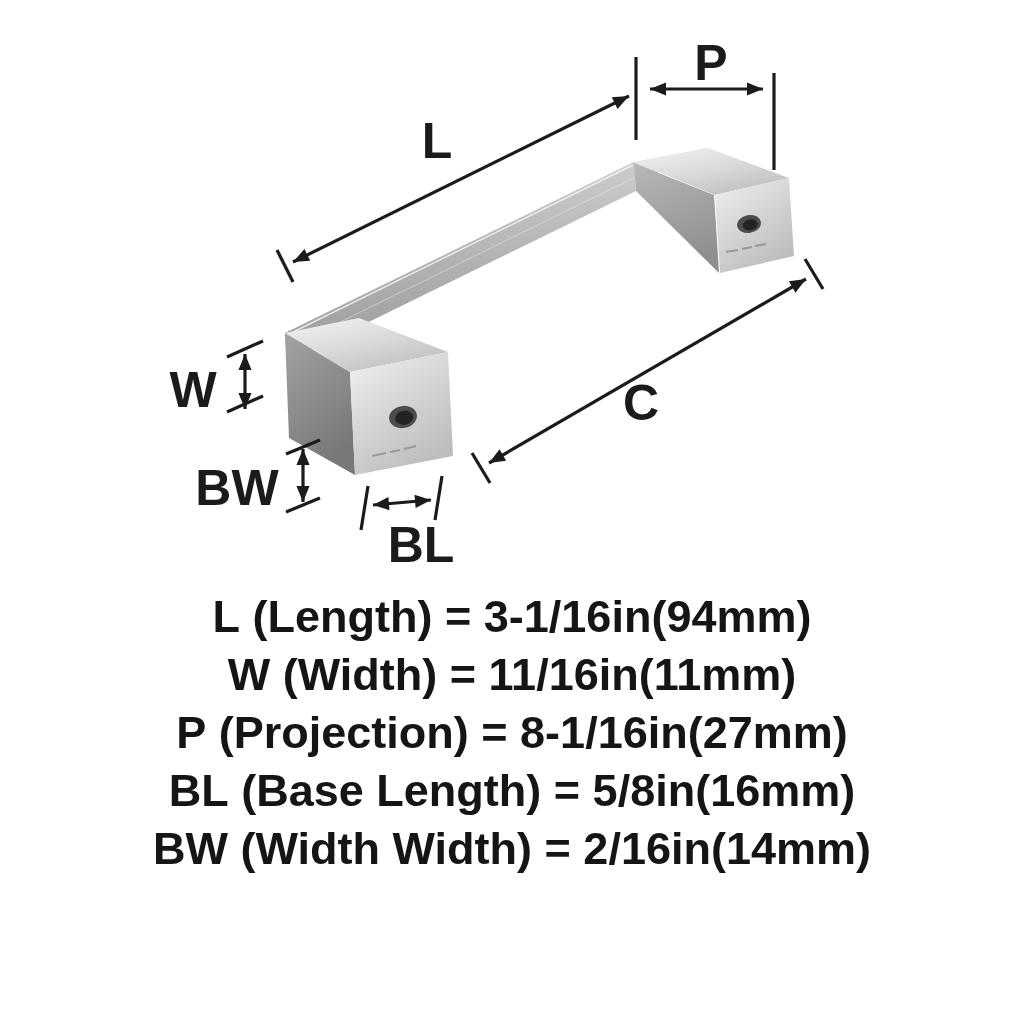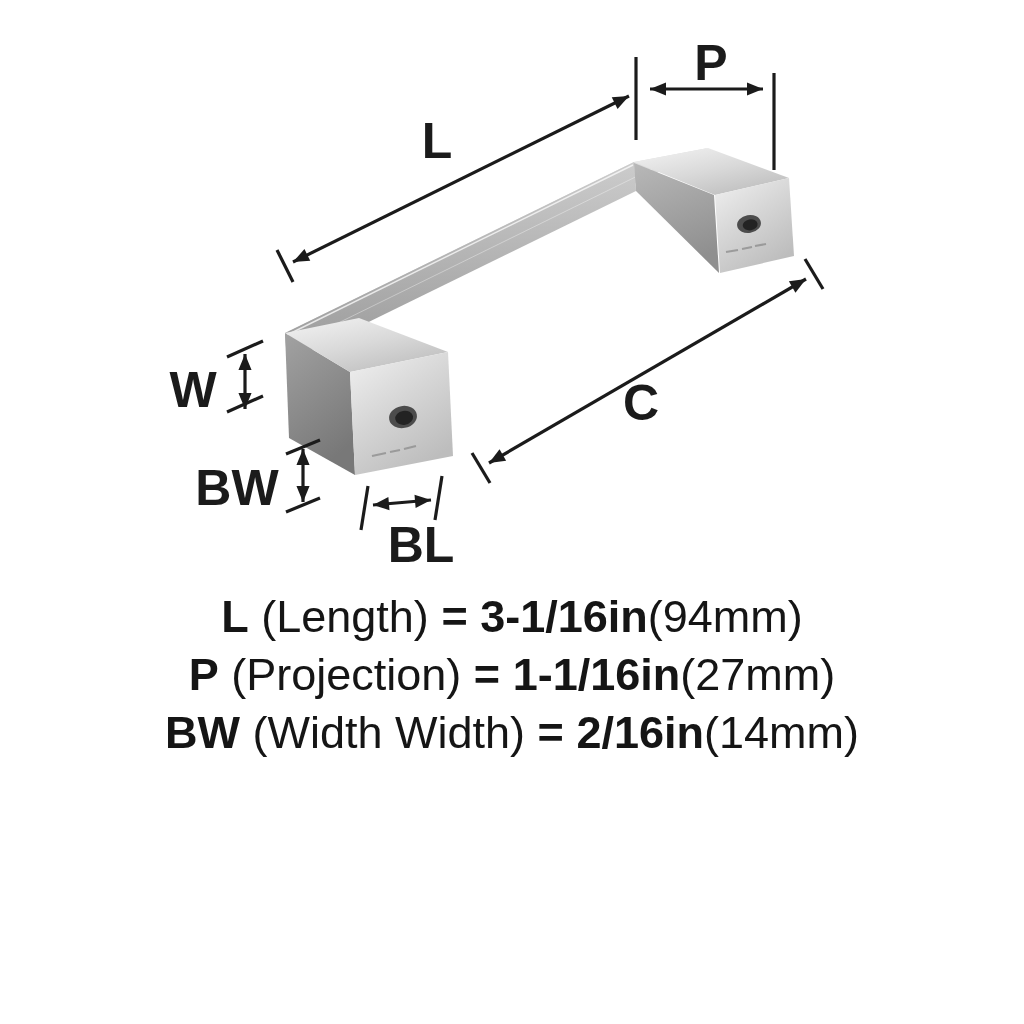--- a/index.html
+++ b/index.html
@@ -13,21 +13,21 @@
     font-family:"Liberation Sans",sans-serif;
     font-weight:700;font-size:50px;fill:#1b1b1b;
   }
   .specs{
     position:absolute;top:588px;left:0;width:1024px;text-align:center;
   }
   .spec-line{
     font-size:45px;line-height:58px;white-space:nowrap;color:#151515;
   }
   .b{font-weight:700;}
-  .r{font-weight:400;}
+  .r{font-weight:700;}
 </style>
 </head>
 <body>
 
 <div class="stage">
 
   <svg width="1024" height="580" viewBox="0 0 1024 580">
     <defs>
       <marker id="arrow" viewBox="0 0 10 10" refX="10" refY="5" markerWidth="20" markerHeight="16" markerUnits="userSpaceOnUse" orient="auto-start-reverse">
         <path d="M0,0.9 L10,5 L0,9.1 Z" fill="#1b1b1b"></path>
@@ -117,24 +117,36 @@
   </svg>
 
   <div class="specs">
     <div class="spec-line">
       <span class="b">L</span>
       <span class="r">(Length)</span>
       <span class="b">=</span>
       <span class="b">3-1/16in</span><span class="r">(94mm)</span>
     </div>
     <div class="spec-line">
+      <span class="b">W</span>
+      <span class="r">(Width)</span>
+      <span class="b">=</span>
+      <span class="b">11/16in</span><span class="r">(11mm)</span>
+    </div>
+    <div class="spec-line">
       <span class="b">P</span>
       <span class="r">(Projection)</span>
       <span class="b">=</span>
-      <span class="b">1-1/16in</span><span class="r">(27mm)</span>
+      <span class="b">8-1/16in</span><span class="r">(27mm)</span>
+    </div>
+    <div class="spec-line">
+      <span class="b">BL</span>
+      <span class="r">(Base Length)</span>
+      <span class="b">=</span>
+      <span class="b">5/8in</span><span class="r">(16mm)</span>
     </div>
     <div class="spec-line">
       <span class="b">BW</span>
       <span class="r">(Width Width)</span>
       <span class="b">=</span>
       <span class="b">2/16in</span><span class="r">(14mm)</span>
     </div>
   </div>
 
 </div>

